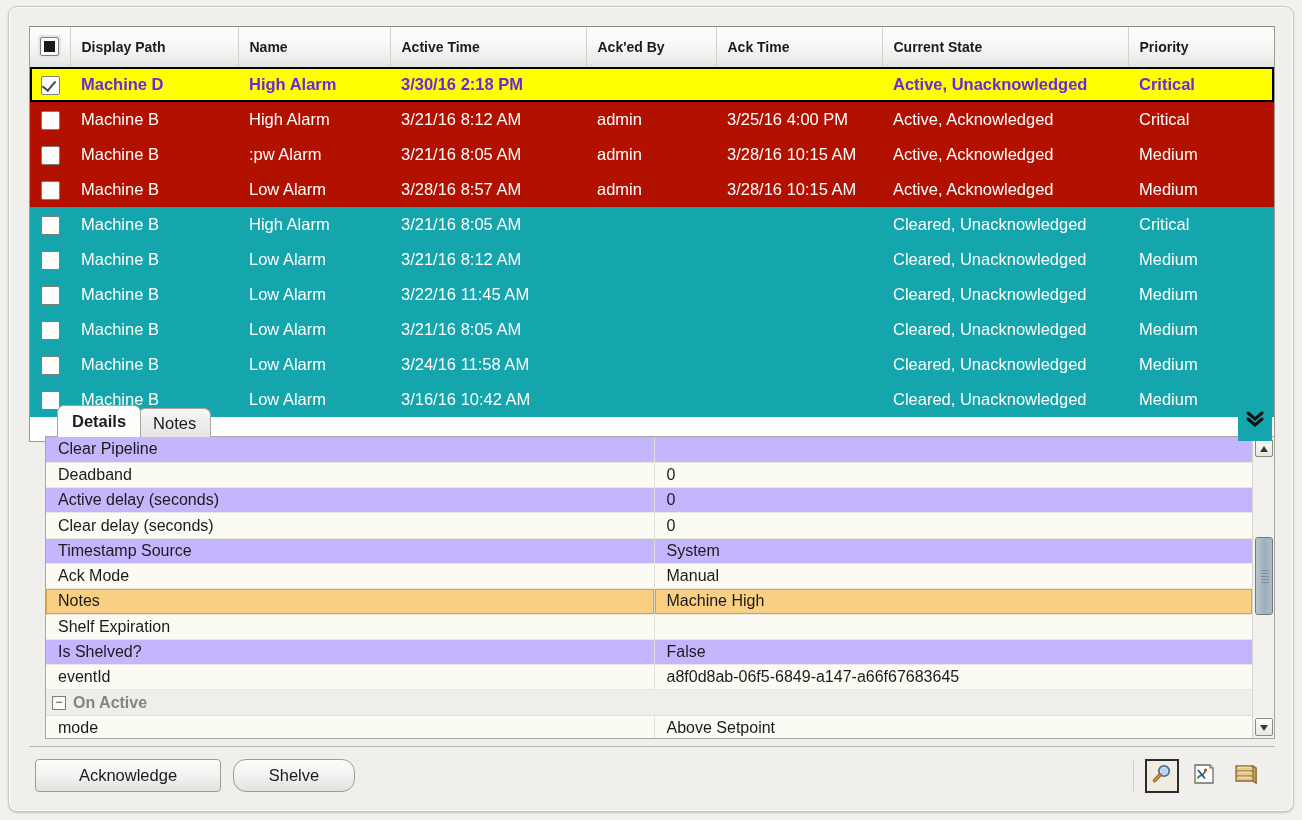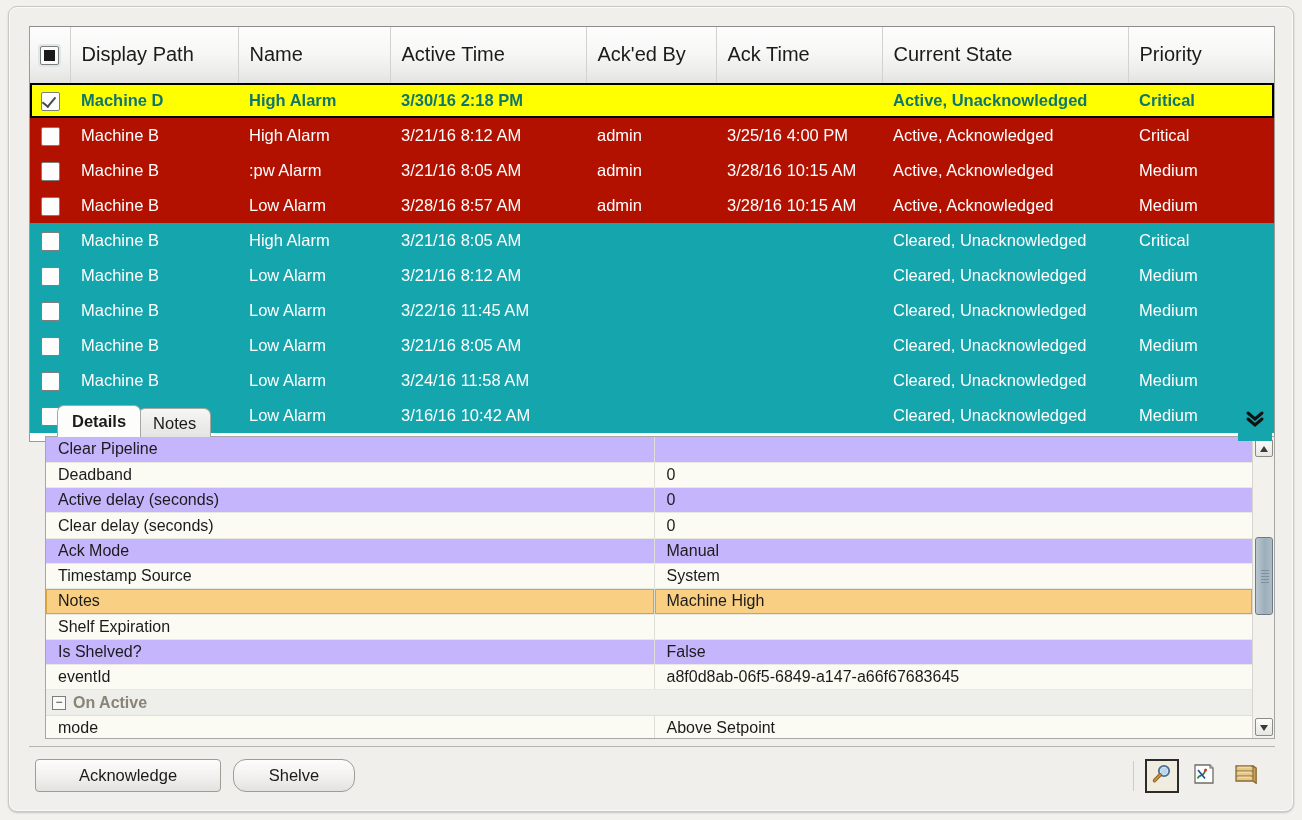--- a/index.html
+++ b/index.html
@@ -43,25 +43,25 @@
   table.alarms col.c-chk   { width: 40px; }
   table.alarms col.c-path  { width: 168px; }
   table.alarms col.c-name  { width: 152px; }
   table.alarms col.c-atime { width: 196px; }
   table.alarms col.c-ackby { width: 130px; }
   table.alarms col.c-acktm { width: 166px; }
   table.alarms col.c-state { width: 246px; }
   table.alarms col.c-prio  { width: 146px; }
 
   thead th {
-    height: 56px;
+    height: 40px;
     padding: 0 0 0 11px;
     text-align: left;
-    font-weight: normal;
-    font-size: 20px;
+    font-weight: bold;
+    font-size: 14px;
     color: #1b1b1b;
     background: linear-gradient(to bottom, #fdfdfd 0%, #f7f7f6 45%, #ececeb 80%, #e2e2e0 100%);
     border-right: 1px solid #d2d2cf;
     border-bottom: 1px solid #8f8f8a;
     white-space: nowrap;
     box-sizing: border-box;
   }
   thead th.th-chk { padding: 0; text-align: center; }
   thead th:last-child { border-right: none; }
 
@@ -95,21 +95,21 @@
   tbody td {
     height: 35px;
     padding: 0 0 0 11px;
     font-size: 16.5px;
     white-space: nowrap;
     overflow: hidden;
     box-sizing: border-box;
   }
   tbody td.td-chk { padding: 0; text-align: center; }
 
-  tr.r-yellow  td { background: #ffff00; color: #0f766e; font-weight: bold; }
+  tr.r-yellow  td { background: #ffff00; color: #6d28d9; font-weight: bold; }
   tr.r-yellow        { outline: 2px solid #000; outline-offset: -2px; }
   tr.r-red     td { background: #b31100; color: #ffffff; }
   tr.r-teal    td { background: #14a5ad; color: #ffffff; }
 
   
   #expand-btn {
     position: absolute;
     right: 2px; top: 381px;
     width: 34px; height: 33px;
     background: #14a5ad;
@@ -489,26 +489,26 @@
             </tr>
             <tr>
               <td class="d-name">Active delay (seconds)</td>
               <td class="d-val">0</td>
             </tr>
             <tr>
               <td class="d-name">Clear delay (seconds)</td>
               <td class="d-val">0</td>
             </tr>
             <tr>
+              <td class="d-name">Timestamp Source</td>
+              <td class="d-val">System</td>
+            </tr>
+            <tr>
               <td class="d-name">Ack Mode</td>
               <td class="d-val">Manual</td>
-            </tr>
-            <tr>
-              <td class="d-name">Timestamp Source</td>
-              <td class="d-val">System</td>
             </tr>
             <tr class="sel">
               <td class="d-name">Notes</td>
               <td class="d-val">Machine High</td>
             </tr>
             <tr>
               <td class="d-name">Shelf Expiration</td>
               <td class="d-val"></td>
             </tr>
             <tr>

